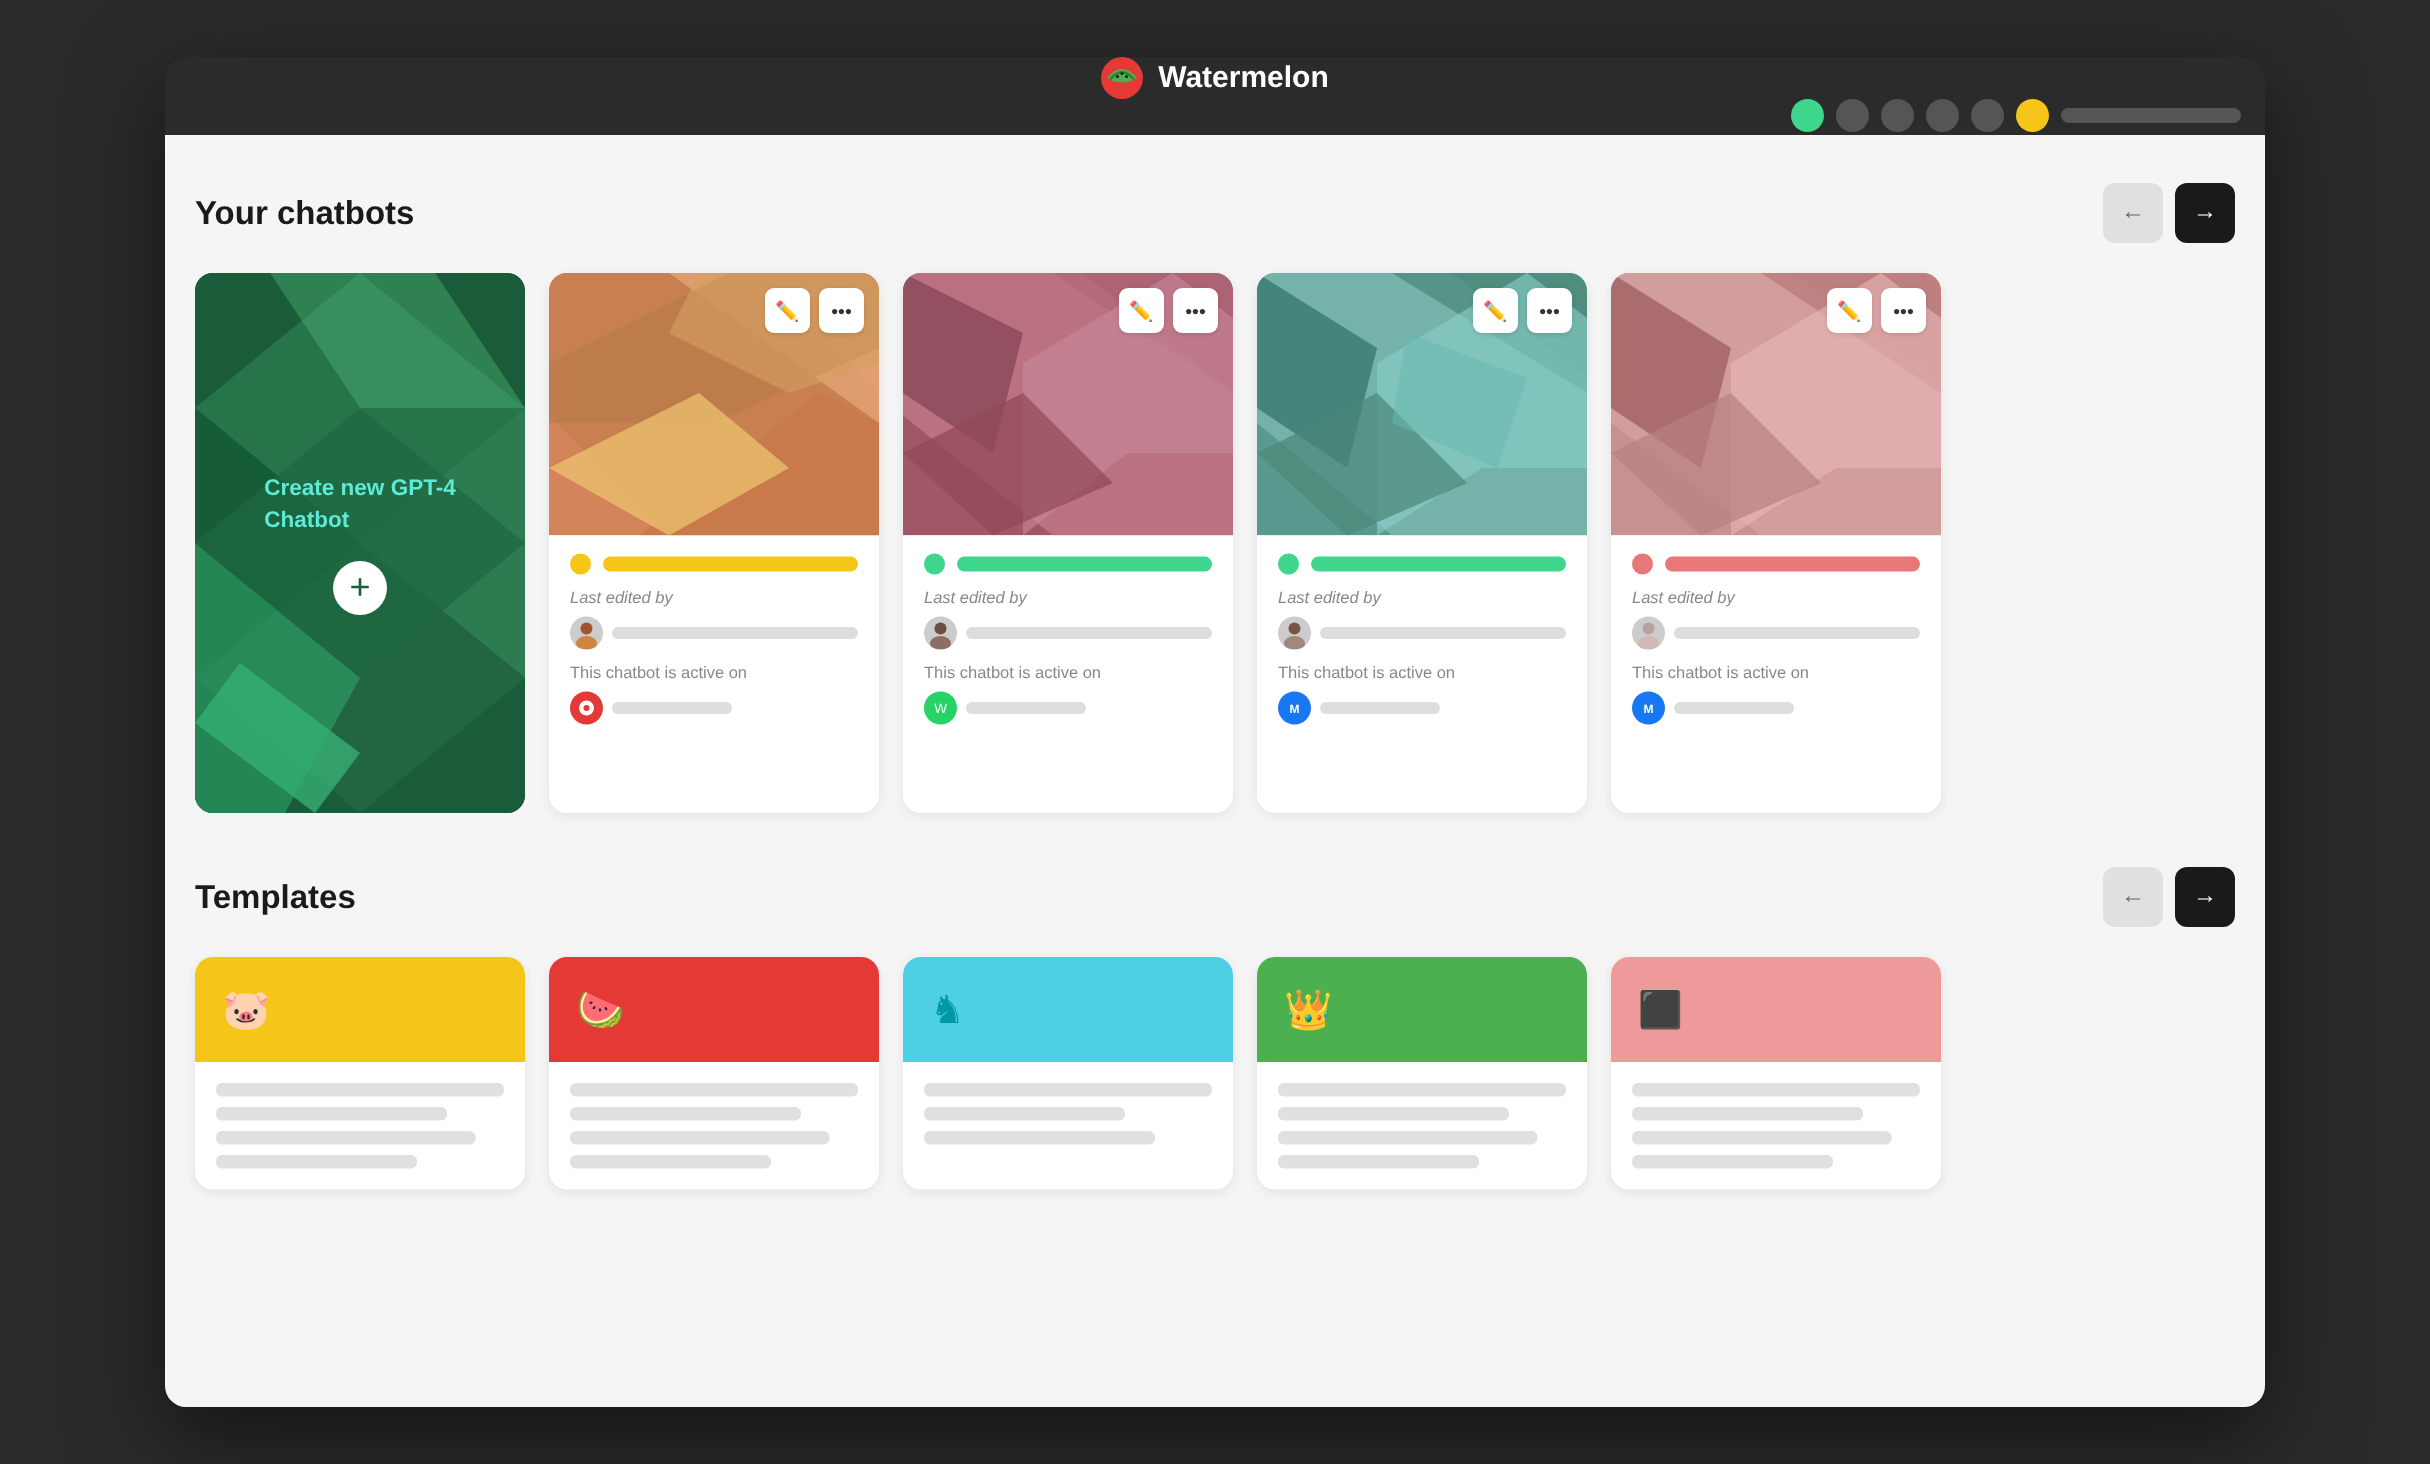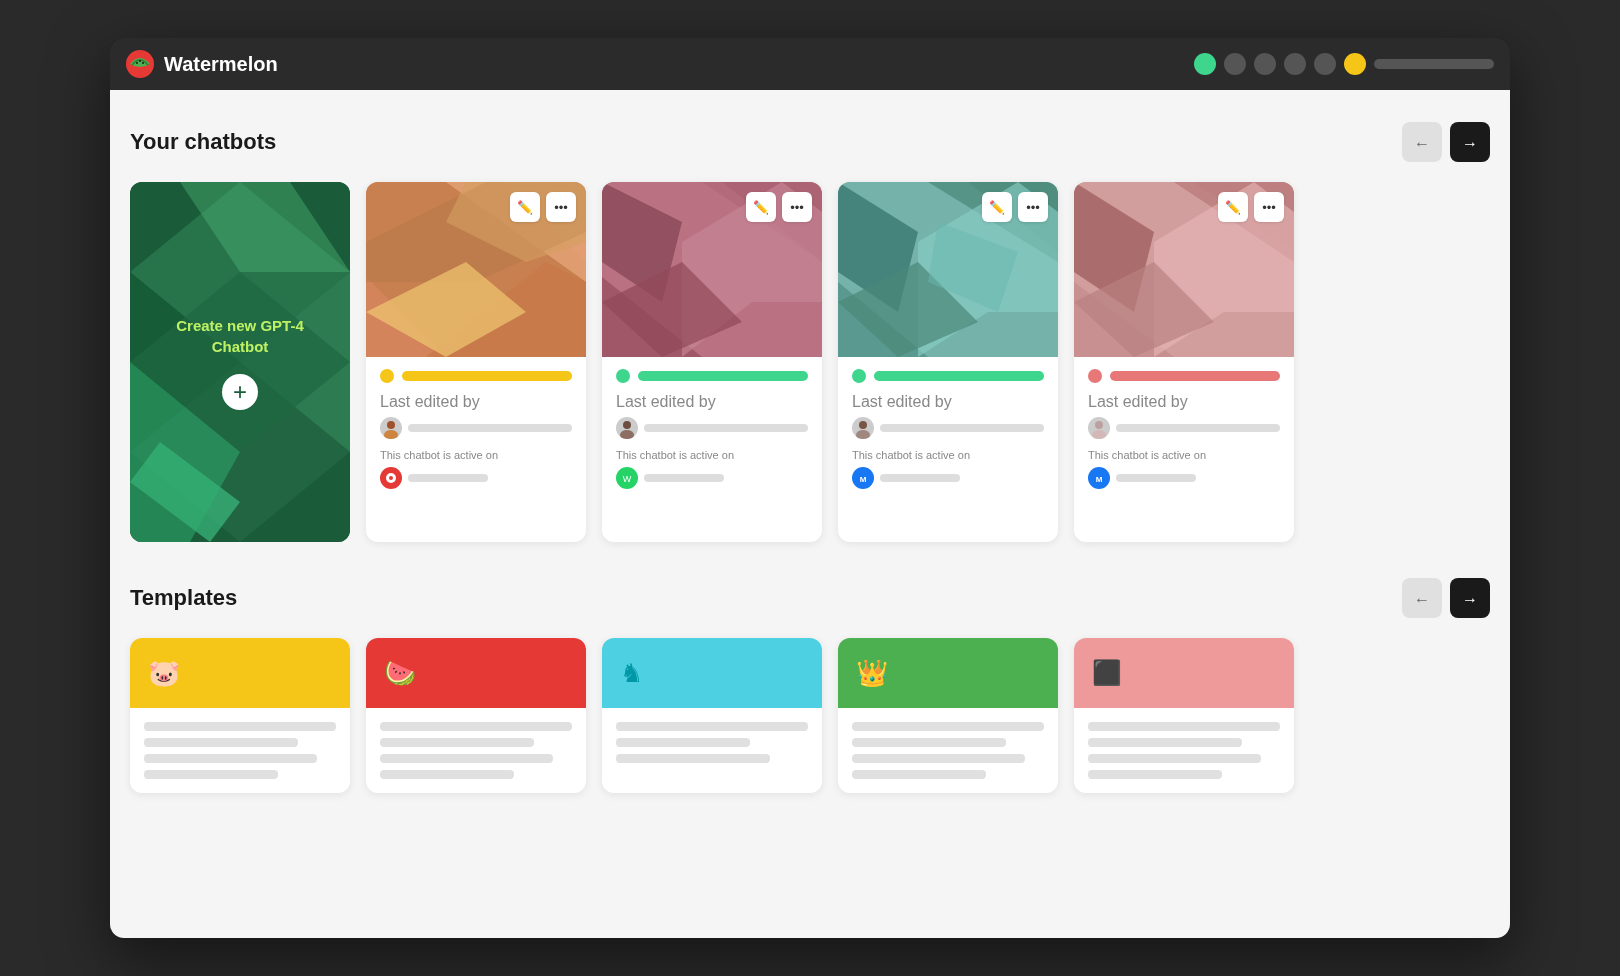--- a/index.html
+++ b/index.html
@@ -21,20 +21,21 @@
       display: flex;
       flex-direction: column;
     }
     .titlebar {
       background: #2b2b2b;
       height: 52px;
       display: flex;
       align-items: center;
       padding: 0 16px;
       flex-shrink: 0;
+      flex-direction: column;
     }
     .titlebar-left {
       display: flex;
       align-items: center;
       gap: 10px;
     }
     .app-logo {
       width: 28px;
       height: 28px;
     }
@@ -131,24 +132,24 @@
       position: relative;
     }
     .create-card-bg {
       position: absolute;
       inset: 0;
       overflow: hidden;
     }
     .create-card-text {
       position: relative;
       z-index: 2;
-      color: #bef264;
+      color: #5eead4;
       font-size: 15px;
       font-weight: 600;
-      text-align: center;
+      text-align: left;
       margin-bottom: 17px;
       line-height: 1.4;
     }
     .create-plus {
       position: relative;
       z-index: 2;
       width: 36px;
       height: 36px;
       border-radius: 50%;
       background: white;
@@ -210,23 +211,24 @@
       height: 14px;
       border-radius: 50%;
       flex-shrink: 0;
     }
     .card-name-bar {
       height: 10px;
       border-radius: 5px;
       flex: 1;
     }
     .card-meta-label {
-      font-size: 16px;
+      font-size: 11px;
       color: #888;
       margin-bottom: 6px;
+      font-style: italic;
     }
     .card-editor-row {
       display: flex;
       align-items: center;
       gap: 6px;
       margin-bottom: 10px;
     }
     .card-avatar {
       width: 22px;
       height: 22px;

